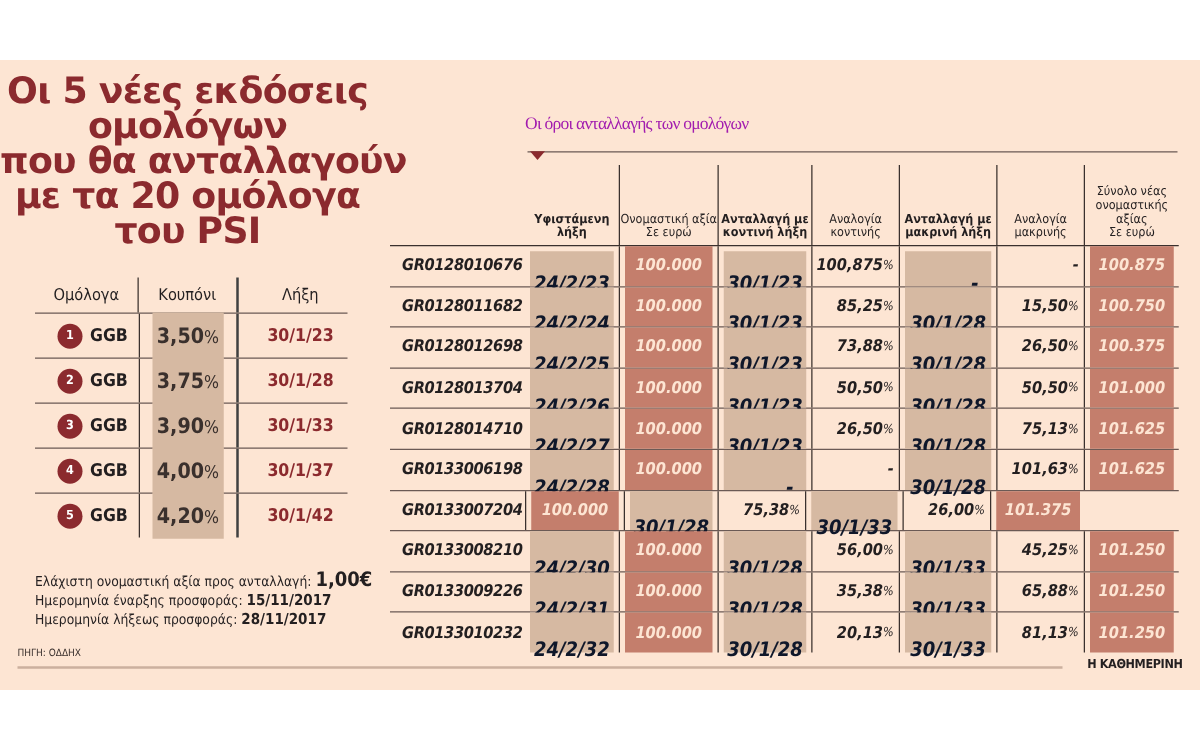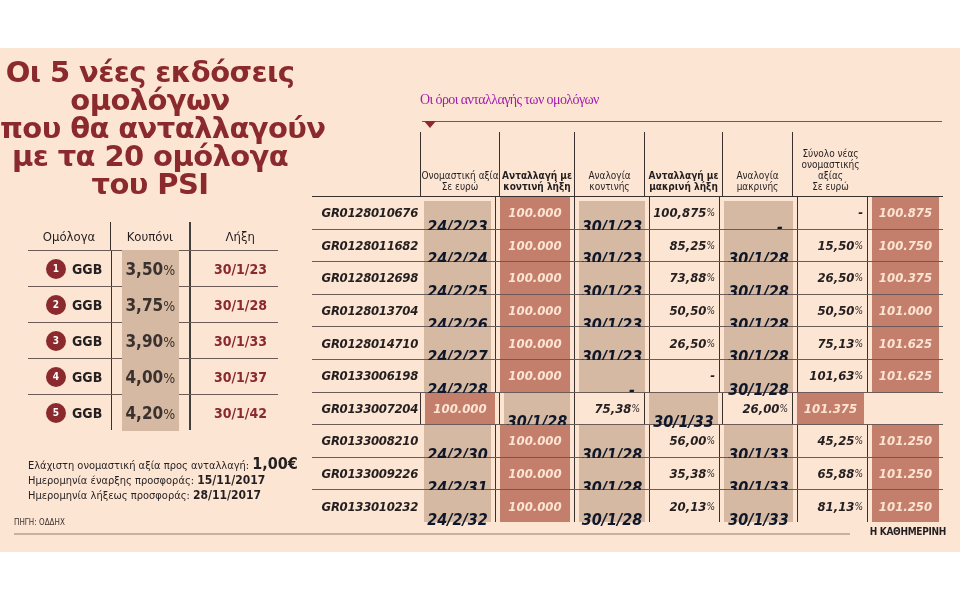--- a/index.html
+++ b/index.html
@@ -186,20 +186,23 @@
   <div class="bottom-rule"></div>
   <div class="publisher">Η ΚΑΘΗΜΕΡΙΝΗ</div>
 
   <div class="table-title">Οι όροι ανταλλαγής των ομολόγων</div>
   <div class="title-rule"></div>
   <div class="title-tri"></div>
 
   <div class="xtable">
     <div class="xrow xhead">
       <div class="cell w0"></div>
+      <div class="cell hcell w1">
+          <span class="b">Υφιστάμενη λήξη</span>
+        </div>
       <div class="cell hcell w2 vl">
           <span class="n">Ονομαστική αξία</span>
           <span class="n">Σε ευρώ</span>
         </div>
       <div class="cell hcell w3 vl">
           <span class="b">Ανταλλαγή με κοντινή λήξη</span>
         </div>
       <div class="cell hcell w4 vl">
           <span class="n">Αναλογία κοντινής</span>
         </div>

